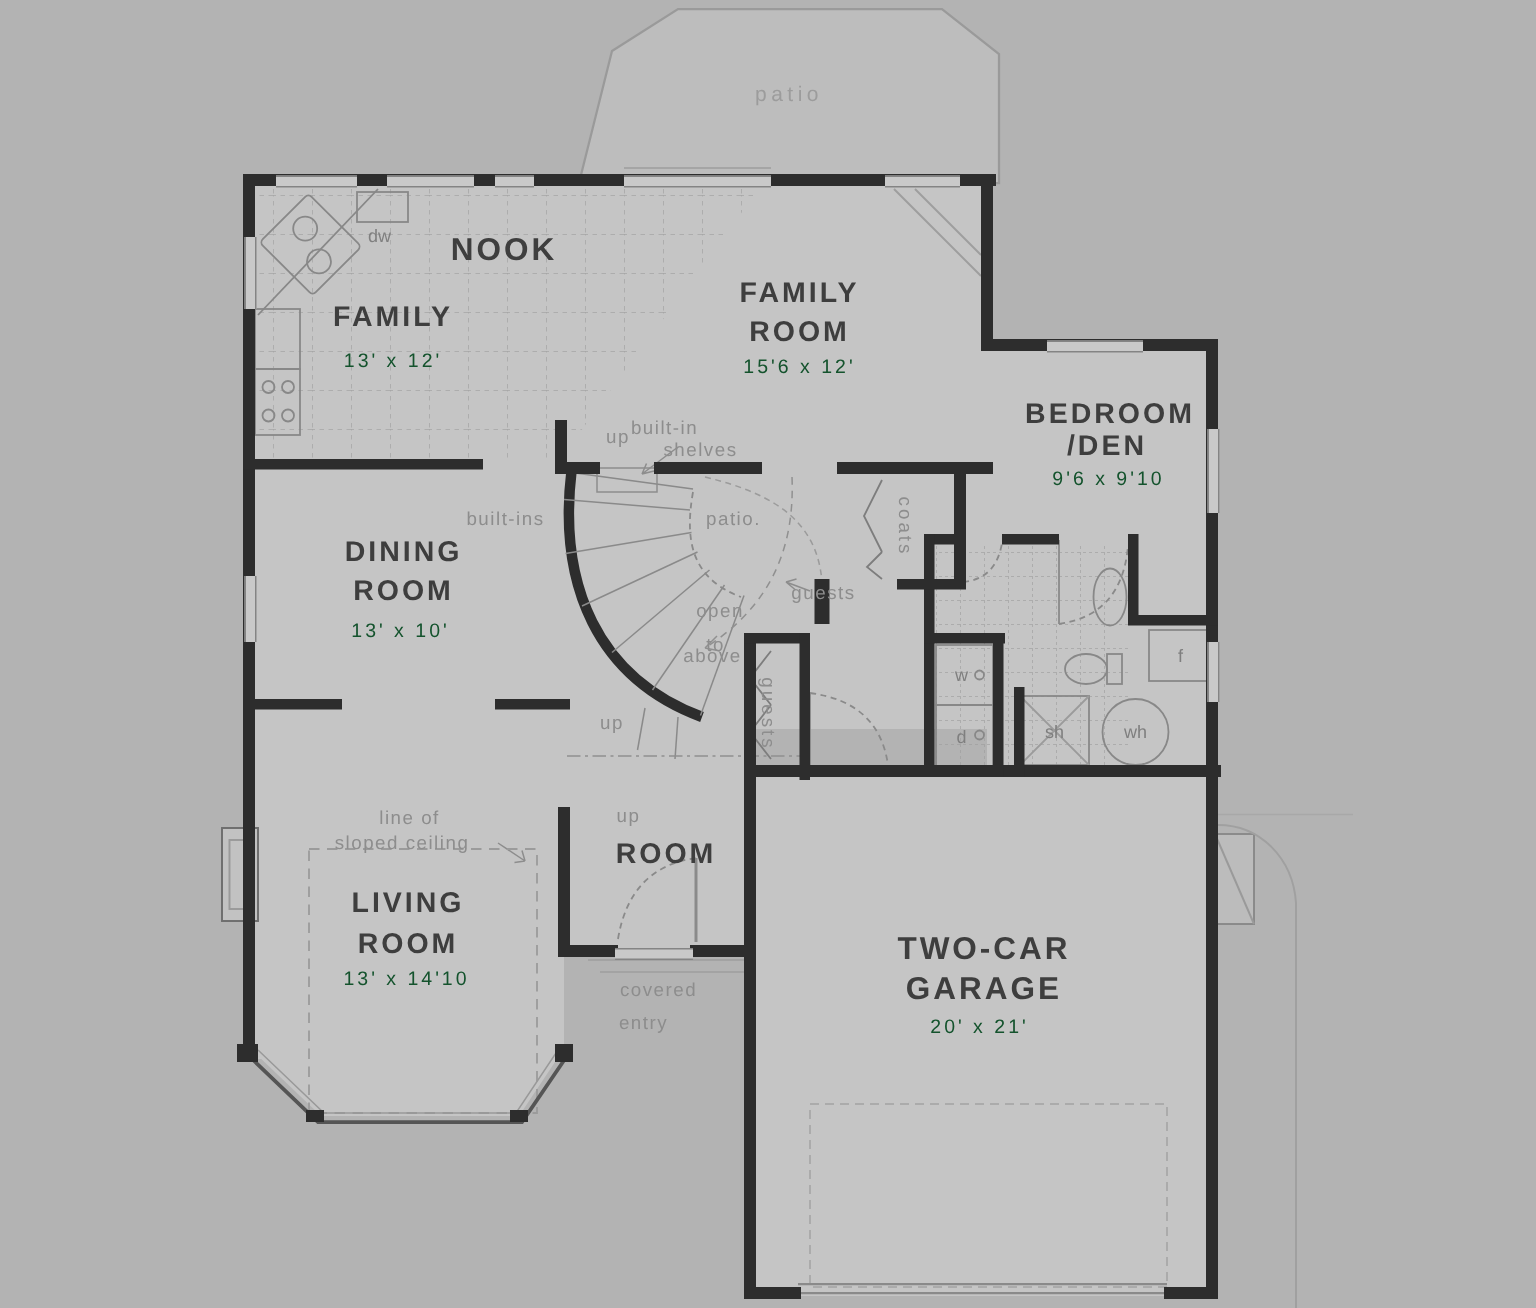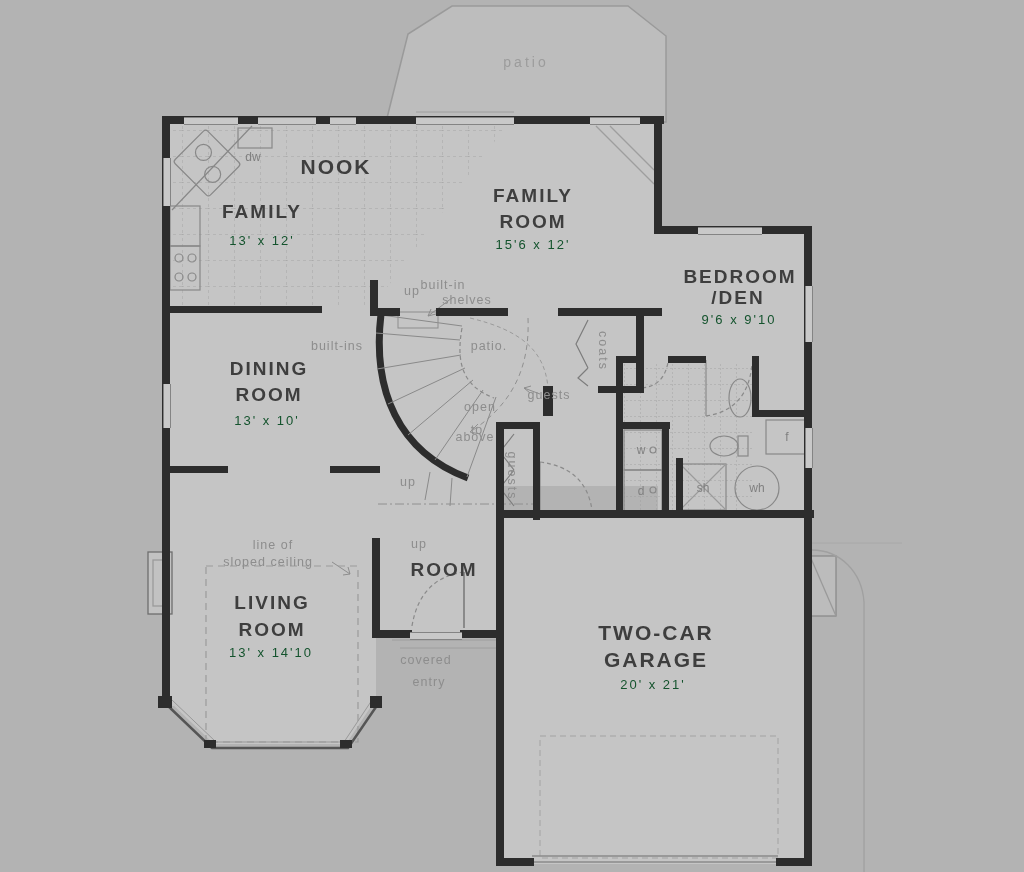--- a/index.html
+++ b/index.html
@@ -177,21 +177,21 @@
   <div class="ann" style="left:467px;top:300px">shelves</div>
   <div class="ann" style="left:489px;top:346px">patio.</div>
   <div class="ann" style="left:549px;top:395px">guests</div>
   <div class="ann" style="left:480px;top:407px">open</div>
   <div class="ann" style="left:477px;top:430px">to</div>
   <div class="ann" style="left:475px;top:437px">above</div>
   <div class="ann" style="left:408px;top:482px">up</div>
   <div class="ann" style="left:419px;top:544px">up</div>
   <div class="ann vert" style="left:512px;top:476px">guests</div>
   <div class="ann vert" style="left:603px;top:351px">coats</div>
-  <div class="ann" style="left:426px;top:660px">covered</div>
+  <div class="ann" style="left:439px;top:660px">covered</div>
   <div class="ann" style="left:429px;top:682px">entry</div>
   <div class="ann" style="left:273px;top:545px">line of</div>
   <div class="ann" style="left:268px;top:562px">sloped ceiling</div>
 
   <div class="fix" style="left:253px;top:157px">dw</div>
   <div class="fix" style="left:641px;top:450px">w</div>
   <div class="fix" style="left:641px;top:491px">d</div>
   <div class="fix" style="left:703px;top:488px">sh</div>
   <div class="fix" style="left:757px;top:488px">wh</div>
   <div class="fix" style="left:787px;top:437px">f</div>

